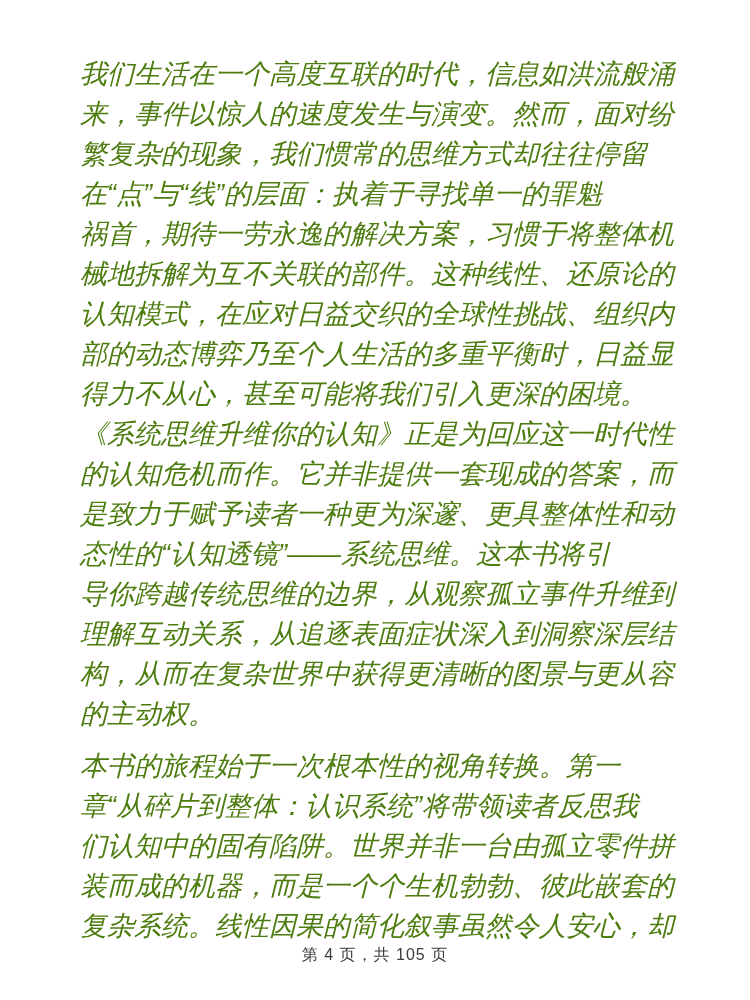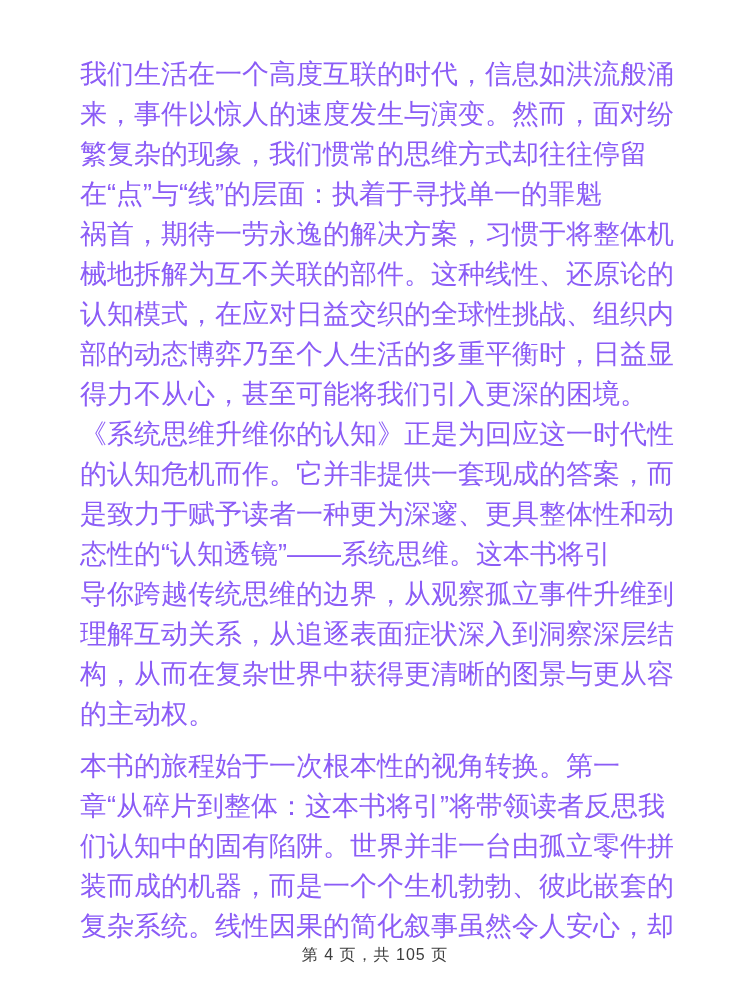--- a/index.html
+++ b/index.html
@@ -19,23 +19,24 @@
       position: absolute;
       left: 80px;
       top: 54px;
       width: 594px;
     }
     .content p {
       margin: 0 0 12px 0;
       font-size: 27px;
       line-height: 40px;
       font-weight: 400;
-      color: #8b5cf6;
+      color: #4d7c0f;
       white-space: pre-line;
       text-align: left;
+      font-style: italic;
     }
     .page-footer {
       position: absolute;
       left: 0;
       right: 0;
       top: 944px;
       text-align: center;
       font-size: 16px;
       line-height: 22px;
       color: #3d3d3d;
@@ -59,21 +60,21 @@
 得力不从心，甚至可能将我们引入更深的困境。
 《系统思维升维你的认知》正是为回应这一时代性
 的认知危机而作。它并非提供一套现成的答案，而
 是致力于赋予读者一种更为深邃、更具整体性和动
 态性的“认知透镜”——系统思维。这本书将引
 导你跨越传统思维的边界，从观察孤立事件升维到
 理解互动关系，从追逐表面症状深入到洞察深层结
 构，从而在复杂世界中获得更清晰的图景与更从容
 的主动权。</p>
     <p>本书的旅程始于一次根本性的视角转换。第一
-章“从碎片到整体：这本书将引”将带领读者反思我
+章“从碎片到整体：认识系统”将带领读者反思我
 们认知中的固有陷阱。世界并非一台由孤立零件拼
 装而成的机器，而是一个个生机勃勃、彼此嵌套的
 复杂系统。线性因果的简化叙事虽然令人安心，却</p>
   </div>
 
   <div class="page-footer">第 4 页，共 105 页</div>
 
 </div>
 
 </body></html>

